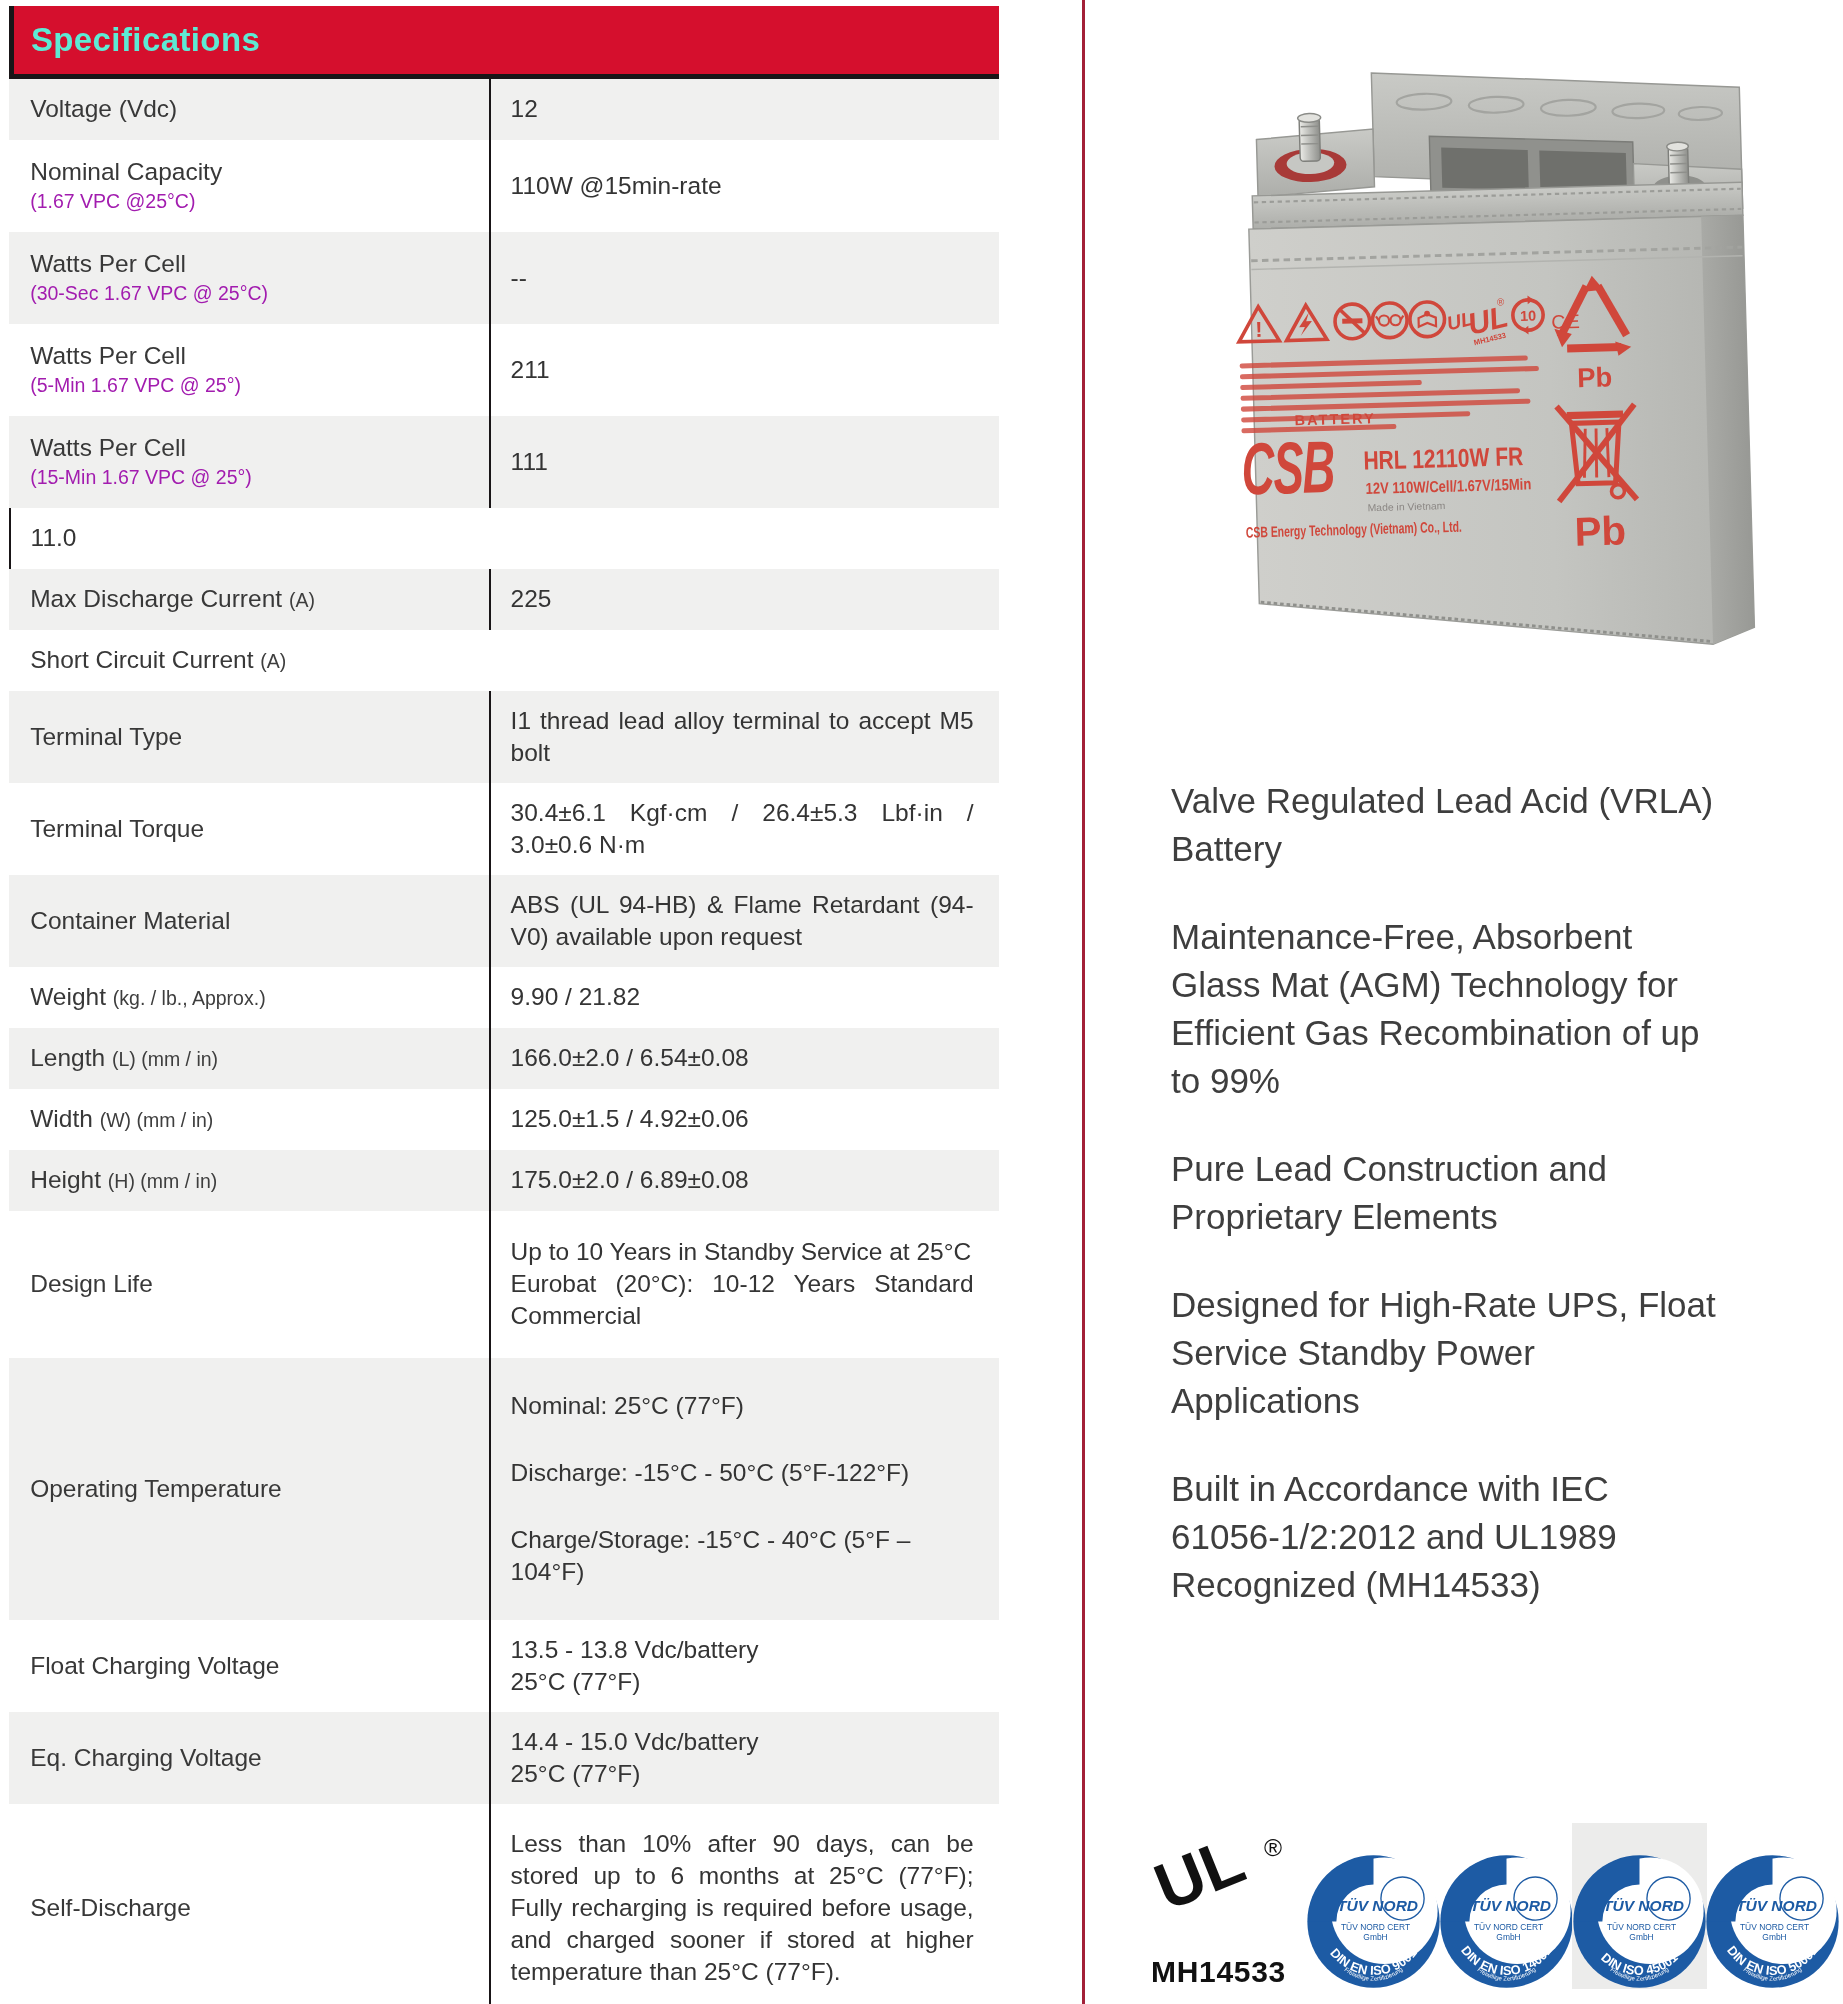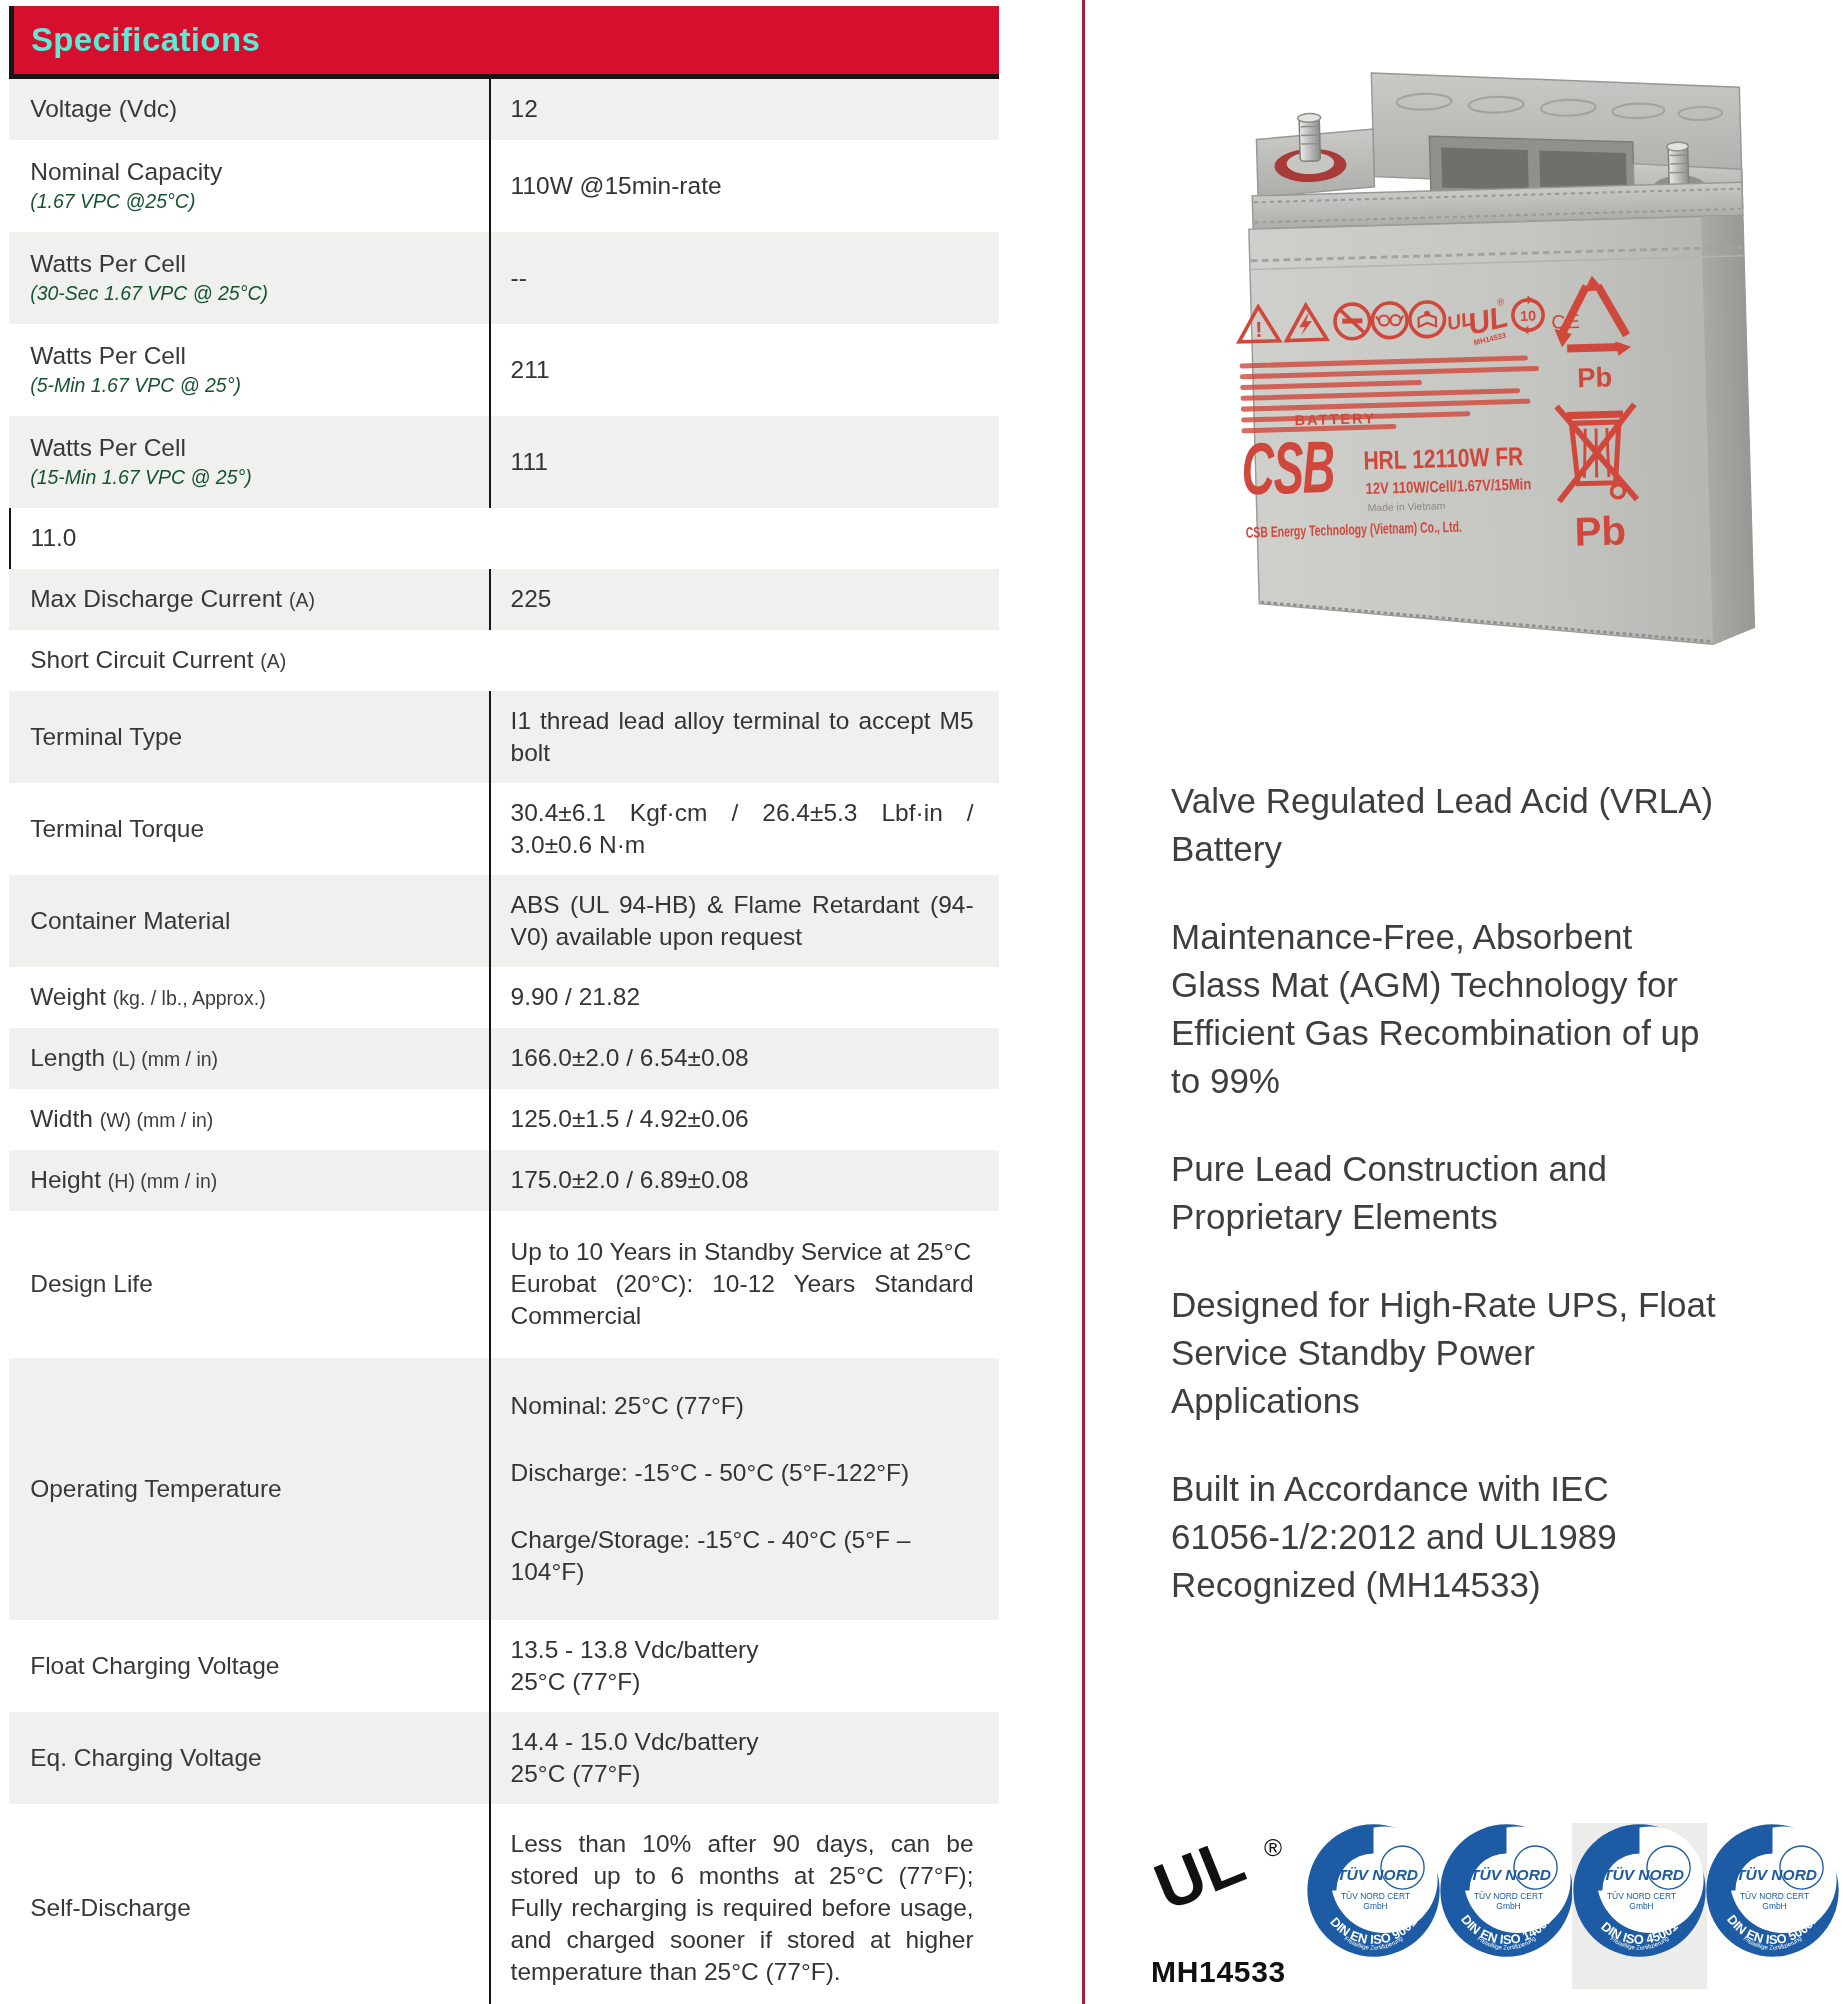--- a/index.html
+++ b/index.html
@@ -19,41 +19,41 @@
   .rows .row:nth-child(odd) { background:#F0F0EF; }
   .r1 { height:61px; } .r2 { height:92px; }
   .rDL { height:147px; } .rOT { height:262px; } .rSD { height:208px; }
   .lc { flex:0 0 480px; display:flex; flex-direction:column; justify-content:center;
         padding-left:21.6px; padding-right:13px; }
   .vc { flex:1; border-left:2.9px solid #191517; display:flex; flex-direction:column;
         justify-content:center; padding-left:20px; padding-right:25px; }
   .lm { font-size:24.5px; line-height:32px; color:#383838; }
   .li { font-size:19.5px; color:#3e3e3e; }
   .li:empty, .lb:empty { display:none; }
-  .lb { display:block; font-size:19.5px; line-height:27px; color:#14532d;font-style:italic; }
+  .lb { display:block; font-size:19.5px; line-height:27px; color:#a21caf; }
   .vc p { font-size:24.5px; line-height:32px; color:#343434; text-align:justify; }
   .vc p.nj { text-align:left; }
   .vc p.gap { margin-top:35px; }
   .vc p.gap:first-child { margin-top:0; }
 
   
   .red-rule { position:absolute; left:1082px; top:0; width:2.9px; height:2005px; background:#A32038; }
 
   
   .right-col { position:absolute; left:1110px; top:0; width:734px; height:2005px; }
   .battery-wrap { position:absolute; left:90px; top:25px; width:584px; height:634px; }
   .features { position:absolute; left:61px; top:777px; width:549px; }
   .features p { font-size:35px; line-height:48px; color:#3e3e3e; margin-bottom:40px; }
 
   
   .logos { position:absolute; left:40px; top:1780px; width:663px; height:209px;
            display:flex; align-items:flex-end; }
   .ul-block { width:187px; display:flex; flex-direction:column; align-items:center; margin-right:21.6px; }
   .ul-code { font-size:30px; font-weight:bold; color:#111111; letter-spacing:0.7px; margin-top:1.4px; }
-  .badge { width:135px; height:166px; display:flex; align-items:flex-start; justify-content:center; margin-left:-2.2px; }
+  .badge { width:135px; height:166px; display:flex; align-items:flex-end; justify-content:center; margin-left:-2.2px; }
   .badge.graybg { background:#ECECEB; }
   .badge svg { width:135px; height:135px; }
 </style>
 </head>
 <body>
 
 <div class="page">
 
   <div class="spec">
     <div class="spec-header">

